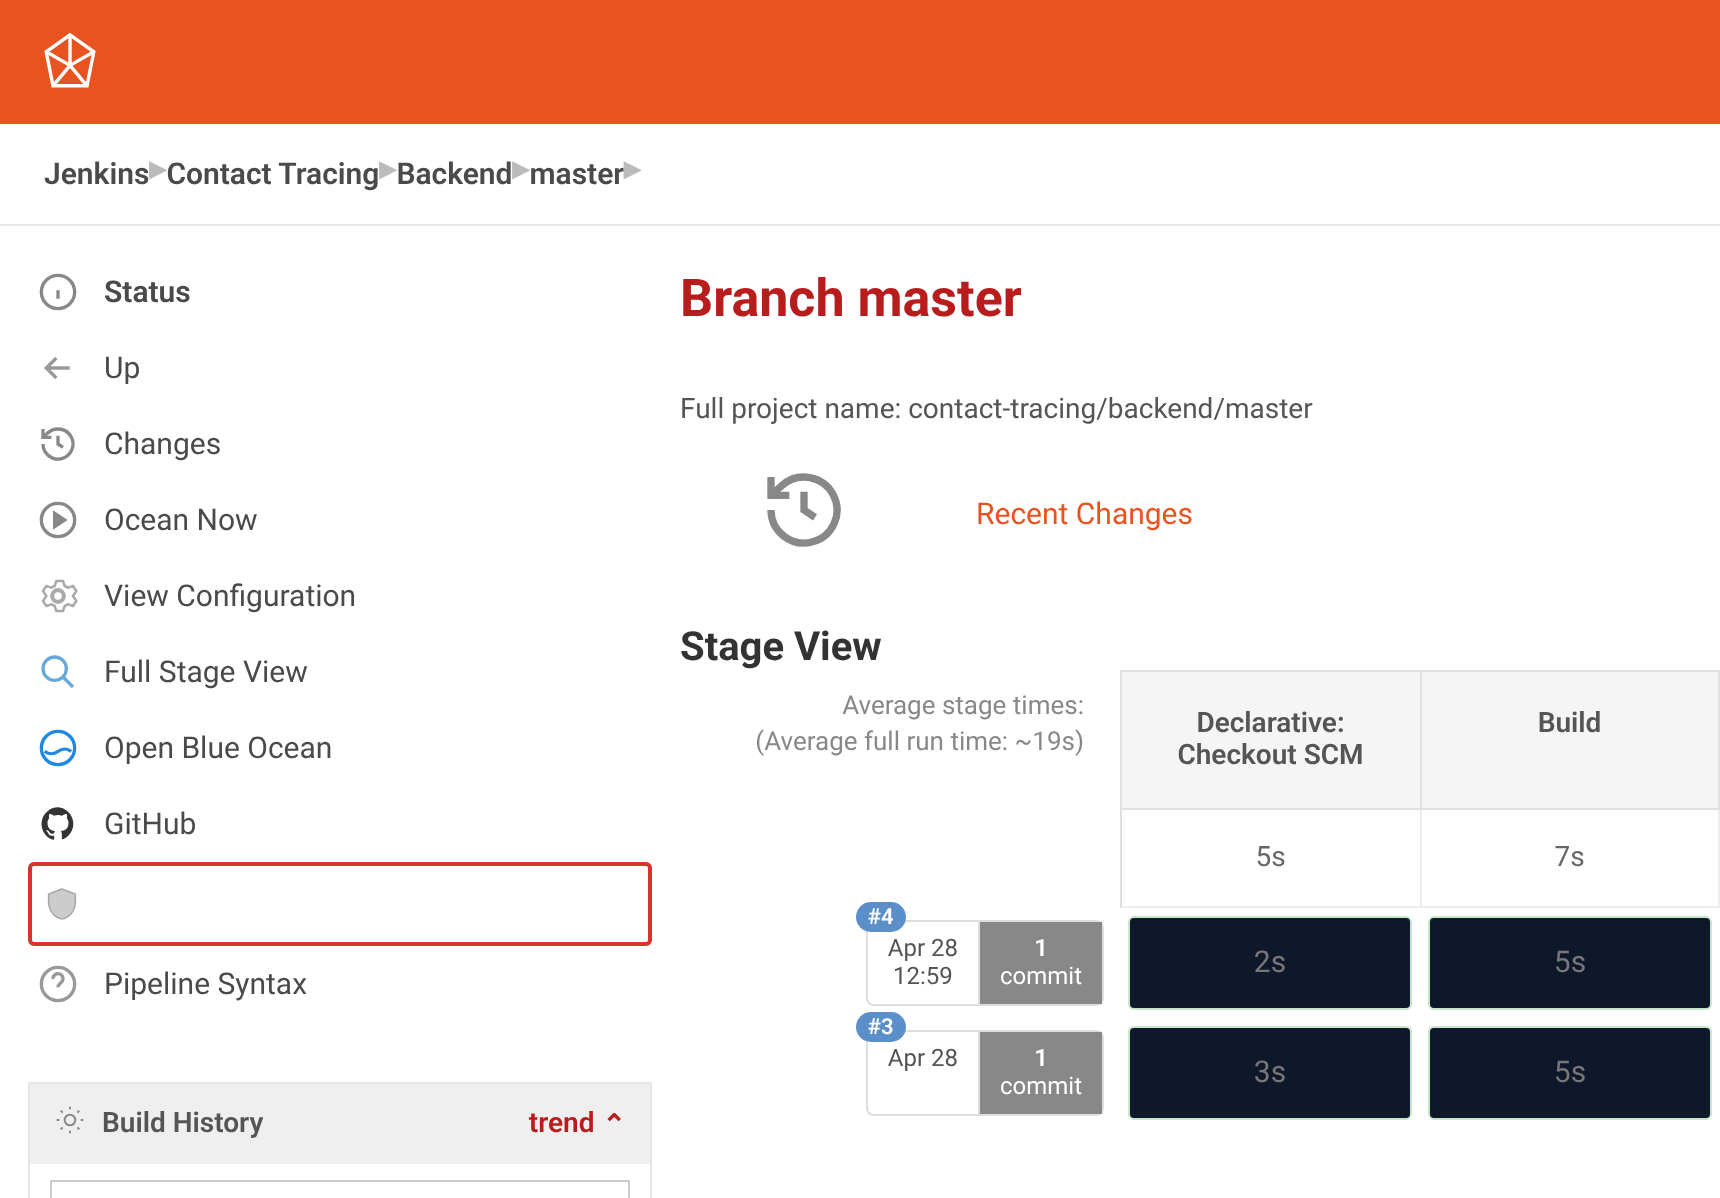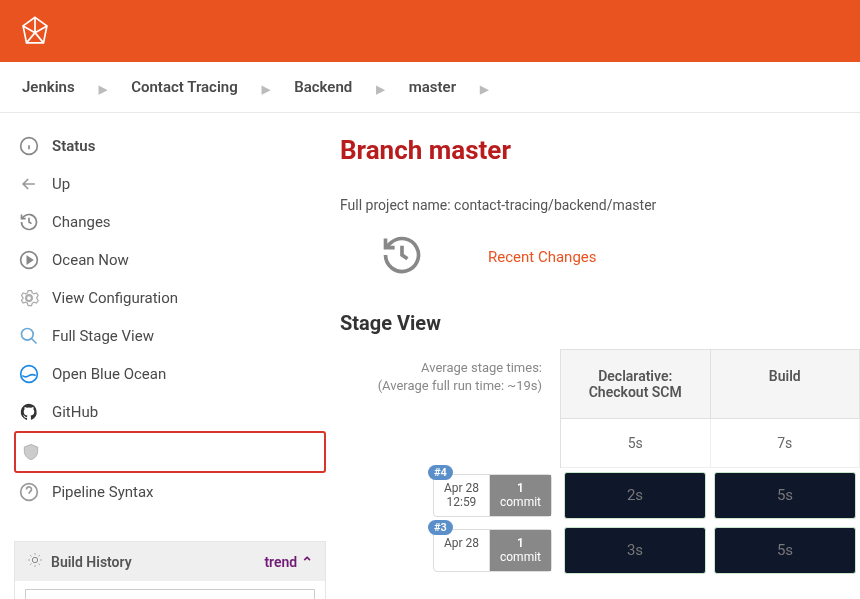--- a/index.html
+++ b/index.html
@@ -1,41 +1,41 @@
 <!DOCTYPE html>
 <html><head>
 <meta charset="utf-8">
 <style>
 * { margin: 0; padding: 0; box-sizing: border-box; }
 body { font-family: -apple-system, BlinkMacSystemFont, "Segoe UI", Roboto, sans-serif; background: #fff; width: 860px; height: 599px; overflow: hidden; color: #333; }
 .header-bar { background: #e8531f; height: 62px; display: flex; align-items: center; padding: 0 18px; }
 .logo { width: 34px; height: 34px; }
-.breadcrumbs { background: #fff; border-bottom: 1px solid #e8e8e8; padding: 16px 22px; display: flex; align-items: flex-end; gap: 24px; font-size: 15px; font-weight: 600; color: #4a4a4a; }
+.breadcrumbs { background: #fff; border-bottom: 1px solid #e8e8e8; padding: 16px 22px; display: flex; align-items: flex-start; gap: 0; font-size: 15px; font-weight: 600; color: #4a4a4a; }
 .breadcrumbs .sep { color: #bbb; font-size: 11px; }
 .breadcrumbs .crumb { cursor: pointer; }
 .layout { display: flex; }
 .sidebar { width: 340px; padding: 14px 14px 0 14px; }
 .sidebar-item { display: flex; align-items: center; gap: 12px; padding: 8px 4px; font-size: 15px; color: #4a4a4a; cursor: pointer; }
 .sidebar-item.active { font-weight: 600; }
 .sidebar-item .icon { width: 22px; height: 22px; display: flex; align-items: center; justify-content: center; color: #888; }
 .highlighted { border: 2px solid #d9342b; border-radius: 3px; }
 .build-history { margin-top: 30px; border: 1px solid #e5e5e5; }
 .bh-header { background: #efefef; padding: 10px 12px; display: flex; align-items: center; justify-content: space-between; font-size: 14px; font-weight: 600; color: #555; }
 .bh-header .left { display: flex; align-items: center; gap: 8px; }
-.trend { color: #701a75; font-weight: 600; display: flex; align-items: center; gap: 4px; cursor: pointer; }
+.trend { color: #b91c1c; font-weight: 600; display: flex; align-items: center; gap: 4px; cursor: pointer; }
 .bh-search { padding: 8px 10px; }
 .bh-search-box { position: relative; }
 .bh-search-box input { width: 100%; padding: 7px 28px 7px 10px; border: 1px solid #ccc; font-size: 14px; color: #444; }
 .bh-search-box .clear-x { position: absolute; right: 8px; top: 7px; color: #888; font-size: 14px; cursor: pointer; }
 .main { flex: 1; padding: 22px 0 0 0; overflow: hidden; }
 .main h1 { font-size: 26px; font-weight: 700; color: #b91c1c; margin-bottom: 32px; }
 .full-name { font-size: 14px; color: #555; margin-bottom: 20px; }
 .recent { display: flex; align-items: center; gap: 16px; margin: 10px 0 30px 40px; }
 .recent .link { color: #e8531f; font-size: 15px; cursor: pointer; margin-left: 48px; }
-.stage-heading { font-size: 20px; font-weight: 700; color: #333; margin-bottom: 14px; }
+.stage-heading { font-size: 20px; font-weight: 700; color: #333; }
 .stage-table { border: 1px solid #e0e0e0; border-right: none; flex: 1; overflow: hidden; }
 .stage-header-row { display: flex; background: #f5f5f5; border-bottom: 1px solid #e0e0e0; }
 .stage-header-cell { flex: 1; min-width: 120px; padding: 18px 12px; text-align: center; border-right: 1px solid #e0e0e0; font-size: 14px; font-weight: 600; color: #555; }
 .avg-row { display: flex; }
 .avg-left { width: 220px; text-align: right; padding: 10px 18px 10px 0; font-size: 13px; color: #888; line-height: 1.4; }
 .avg-left .u { }
 .avg-cells { flex: 1; display: flex; border-bottom: 1px solid #eee; }
 .avg-cell { flex: 1; min-width: 120px; text-align: center; padding: 16px 8px; font-size: 14px; color: #666; border-right: 1px solid #eee; }
 .build-row { display: flex; align-items: stretch; }
 .build-left { width: 220px; padding: 6px 8px 6px 0; display: flex; justify-content: flex-end; }

